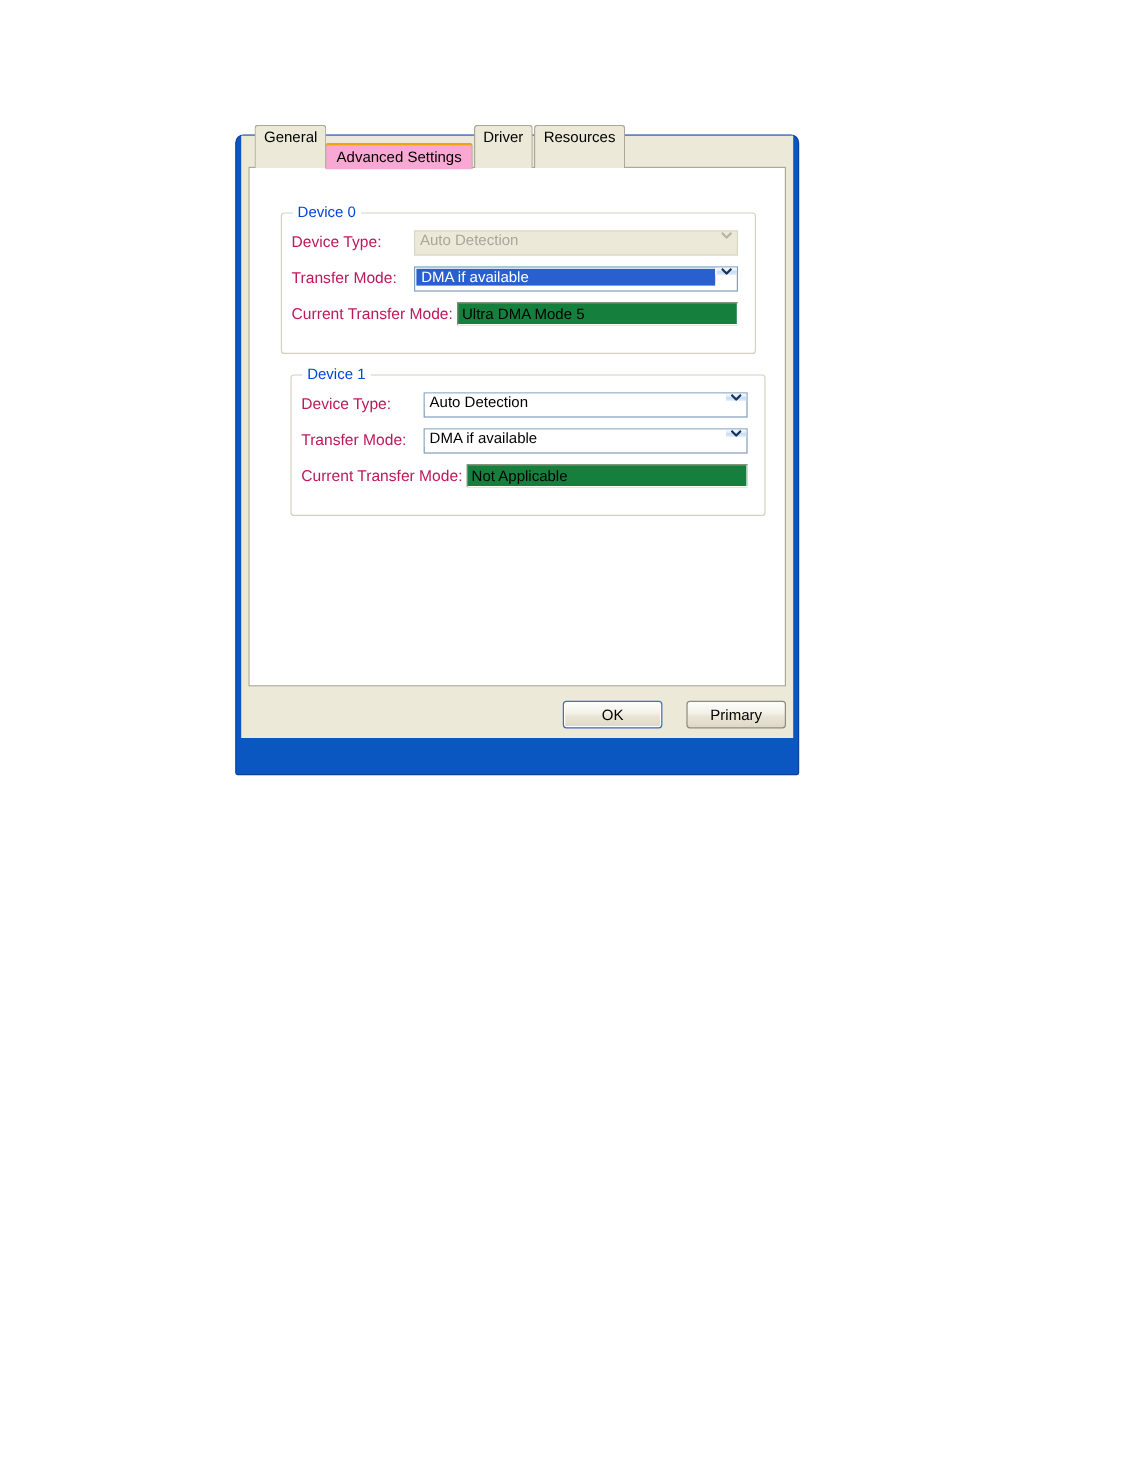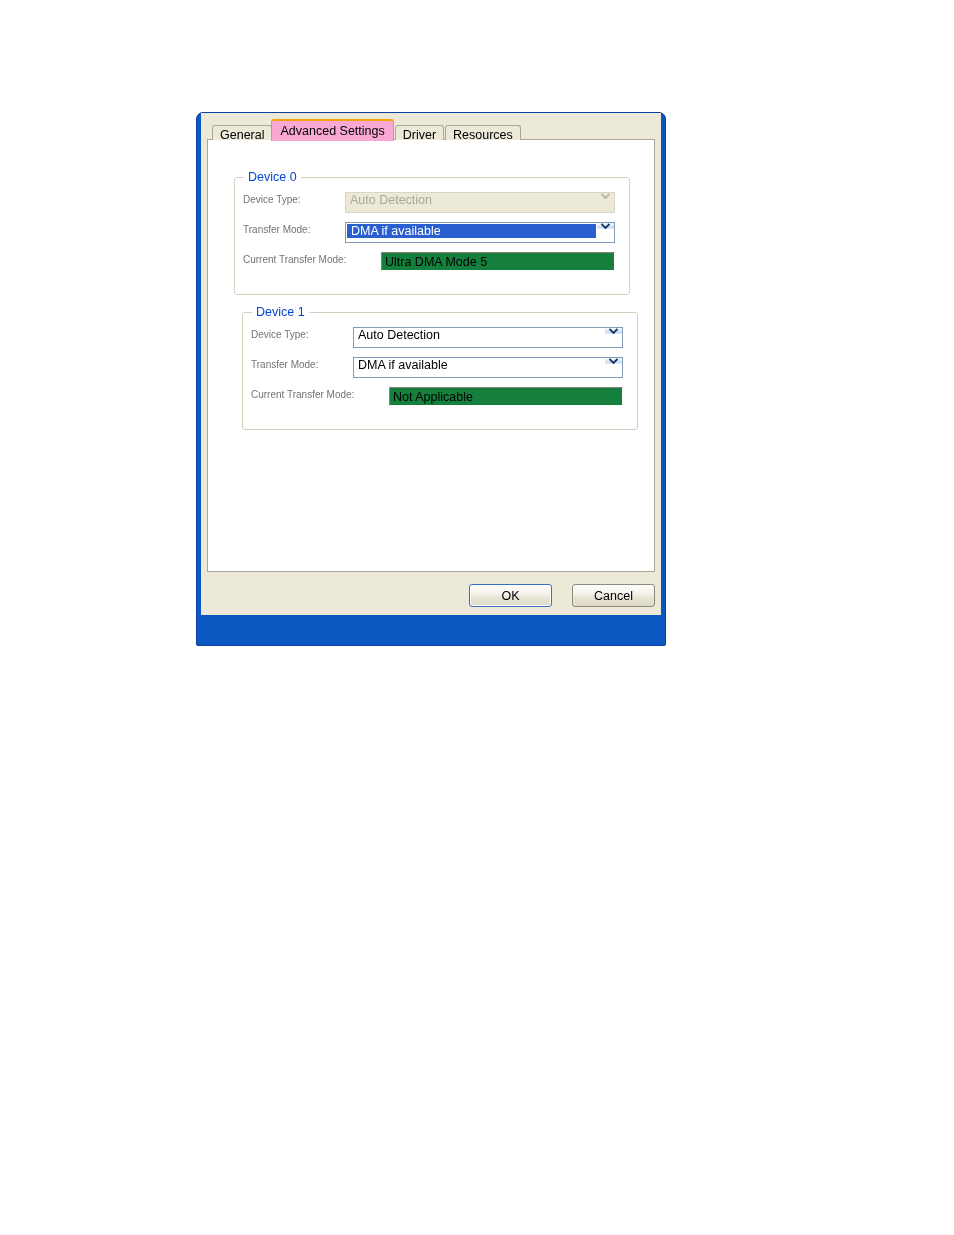--- a/index.html
+++ b/index.html
@@ -90,21 +90,21 @@
   
   .tabstrip {
     position: relative;
     height: 21px;
     margin-left: 5px;
     display: flex;
     align-items: flex-end;
     z-index: 3;
   }
   .tab {
-    height: 15px;
+    height: 36px;
     line-height: 18px;
     padding: 0 7px;
     font-size: 12.5px;
     color: #000000;
     background: #ece9d8;
     border: 1px solid #aca899;
     border-bottom: none;
     border-radius: 3px 3px 0 0;
     box-sizing: border-box;
     margin-right: 1px;
@@ -159,22 +159,22 @@
   .row {
     position: absolute;
     left: 0;
     width: 100%;
     height: 21px;
   }
   .row-label {
     position: absolute;
     left: 8px;
     top: 2px;
-    font-size: 10px;
-    color: #737373;
+    font-size: 13px;
+    color: #be185d;
     white-space: nowrap;
   }
 
   
   .combo {
     position: absolute;
     height: 21px;
     box-sizing: border-box;
     display: flex;
     align-items: flex-start;
@@ -357,17 +357,17 @@
         <div class="row" style="top:74px;">
           <div class="row-label">Current Transfer Mode:</div>
           <div class="readonly-field" style="left:146px; width:234px;">Not Applicable</div>
         </div>
       </div>
 
     </div>
 
     <div class="footer">
       <div class="btn default">OK</div>
-      <div class="btn">Cancel</div>
+      <div class="btn">Primary</div>
     </div>
 
   </div>
 </div>
 
 </body></html>

